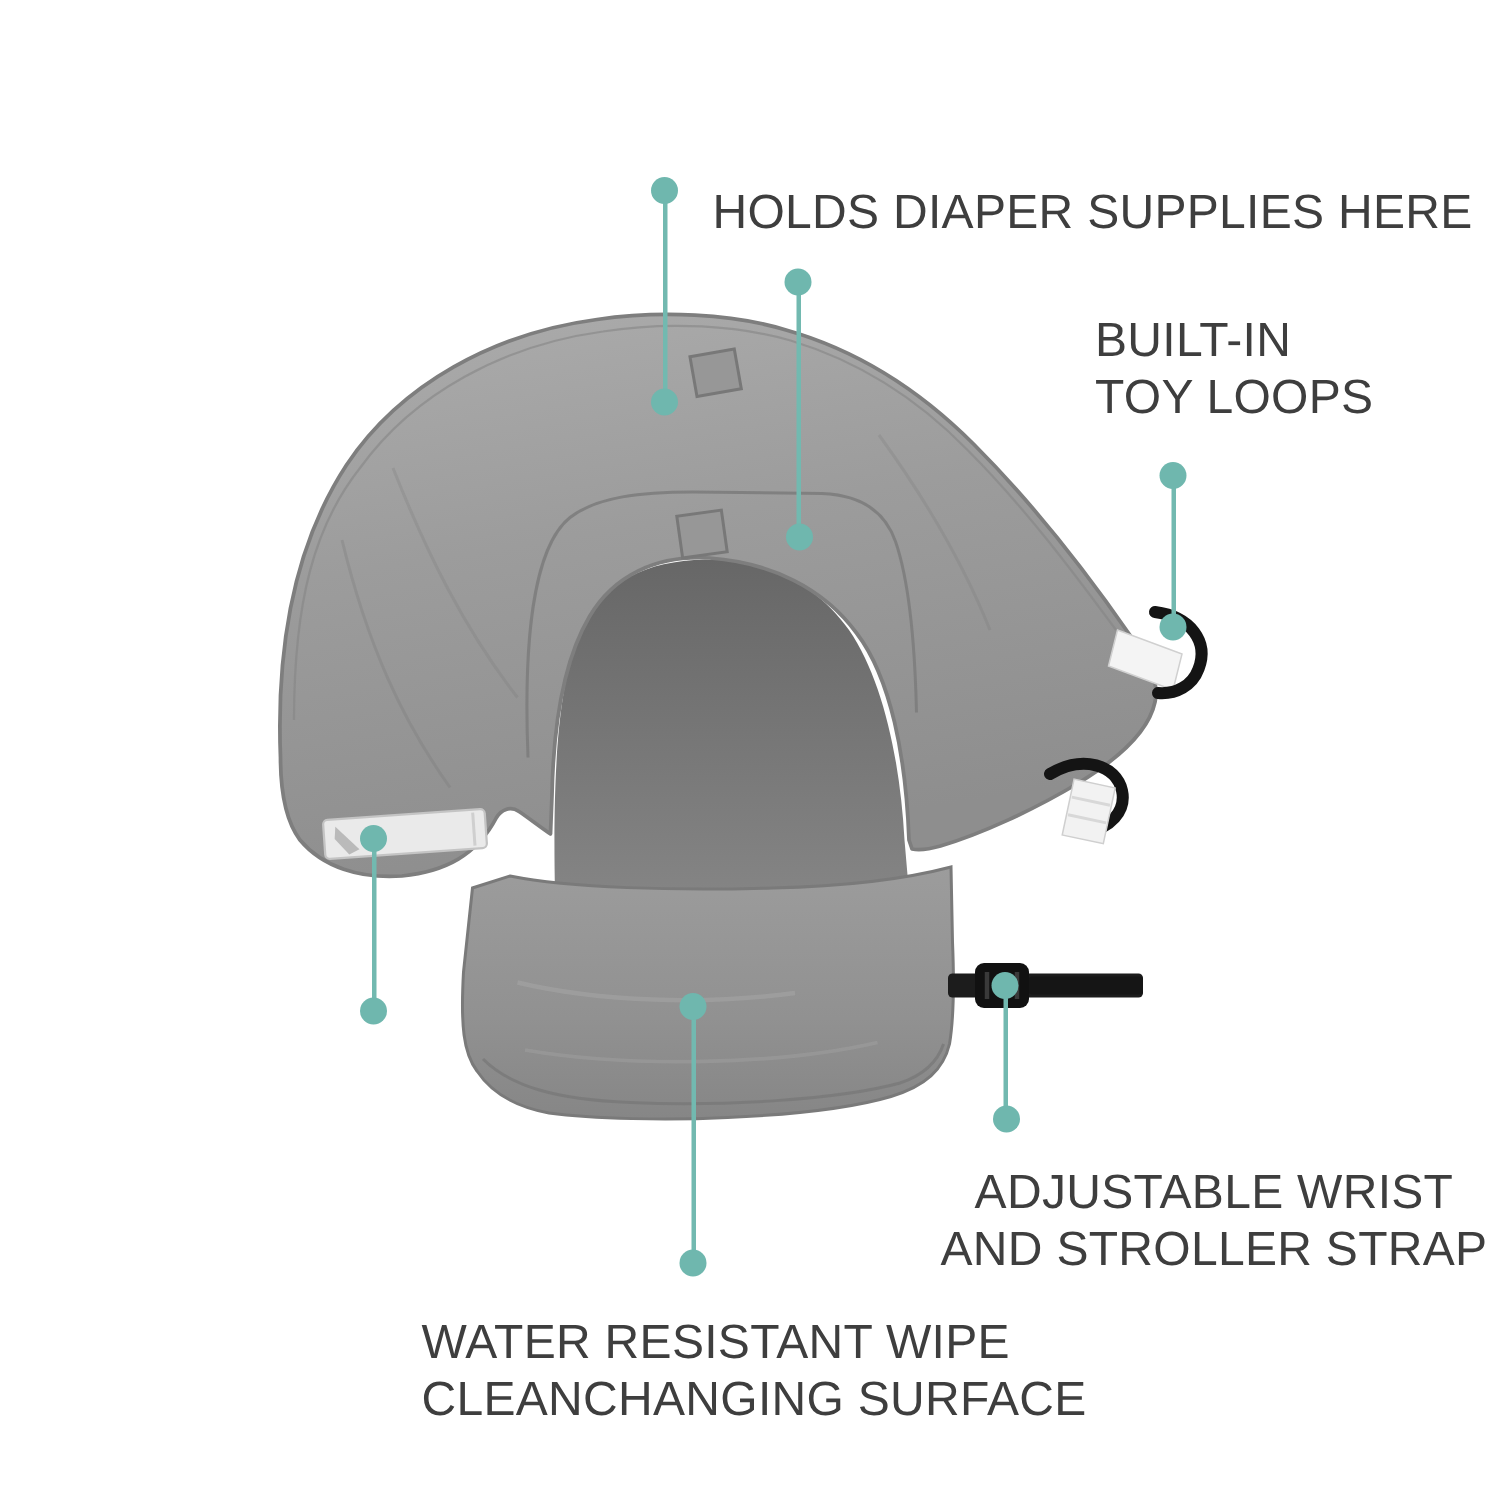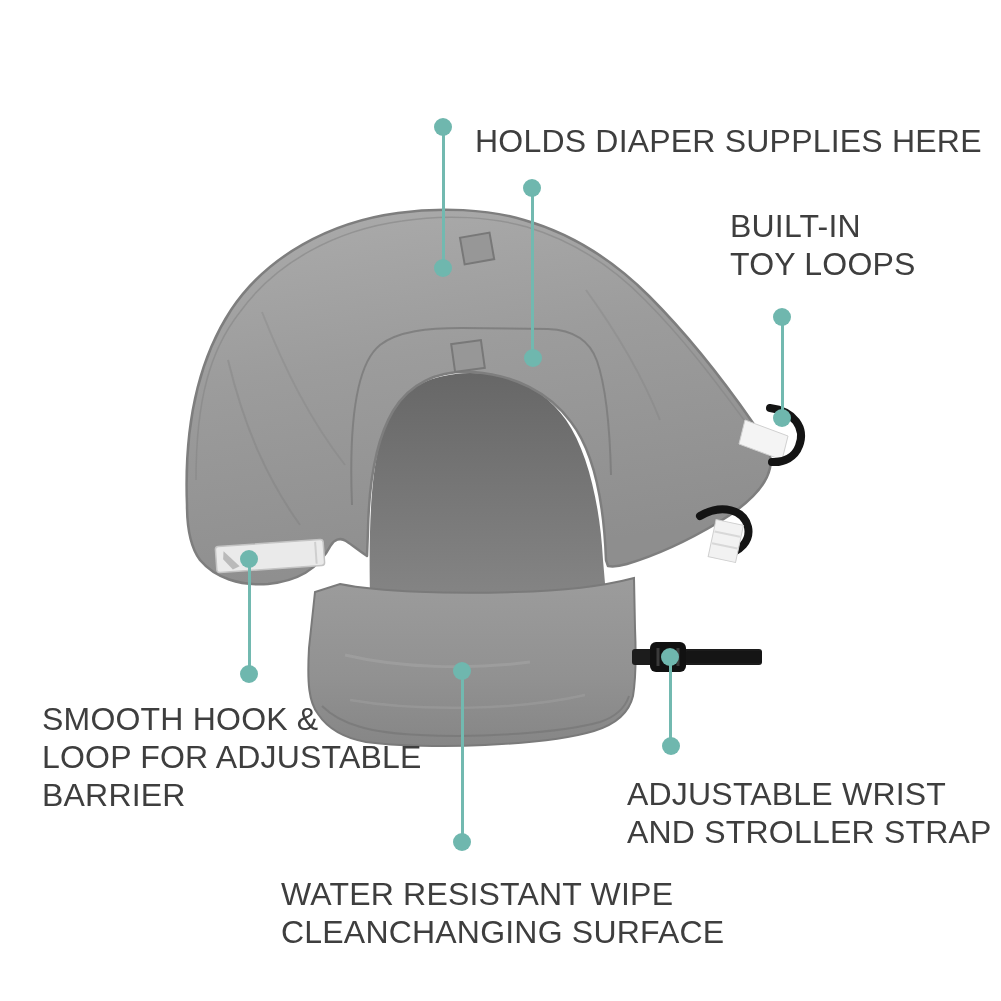--- a/index.html
+++ b/index.html
@@ -161,21 +161,18 @@
   <div class="c-dot" style="left:453px;top:662px;"></div>
   <div class="c-dot" style="left:453px;top:833px;"></div>
 
   <div class="c-line" style="left:669px;top:657px;height:89px;"></div>
   <div class="c-dot" style="left:661px;top:648px;"></div>
   <div class="c-dot" style="left:662px;top:737px;"></div>
 
   <div class="label" style="left:475px;top:122px;">HOLDS DIAPER SUPPLIES HERE</div>
   <div class="label" style="left:730px;top:207px;">BUILT-IN
 TOY LOOPS</div>
-  <div class="label" style="left:42px;top:700px;">SMOOTH HOOK &amp;
-LOOP FOR ADJUSTABLE
-BARRIER</div>
-  <div class="label" style="left:627px;top:775px;">ADJUSTABLE WRIST
+  <div class="label" style="left:627px;top:775px;text-align:center;">ADJUSTABLE WRIST
 AND STROLLER STRAP</div>
   <div class="label" style="left:281px;top:875px;">WATER RESISTANT WIPE
 CLEANCHANGING SURFACE</div>
 
 </div>
 
 </body></html>

